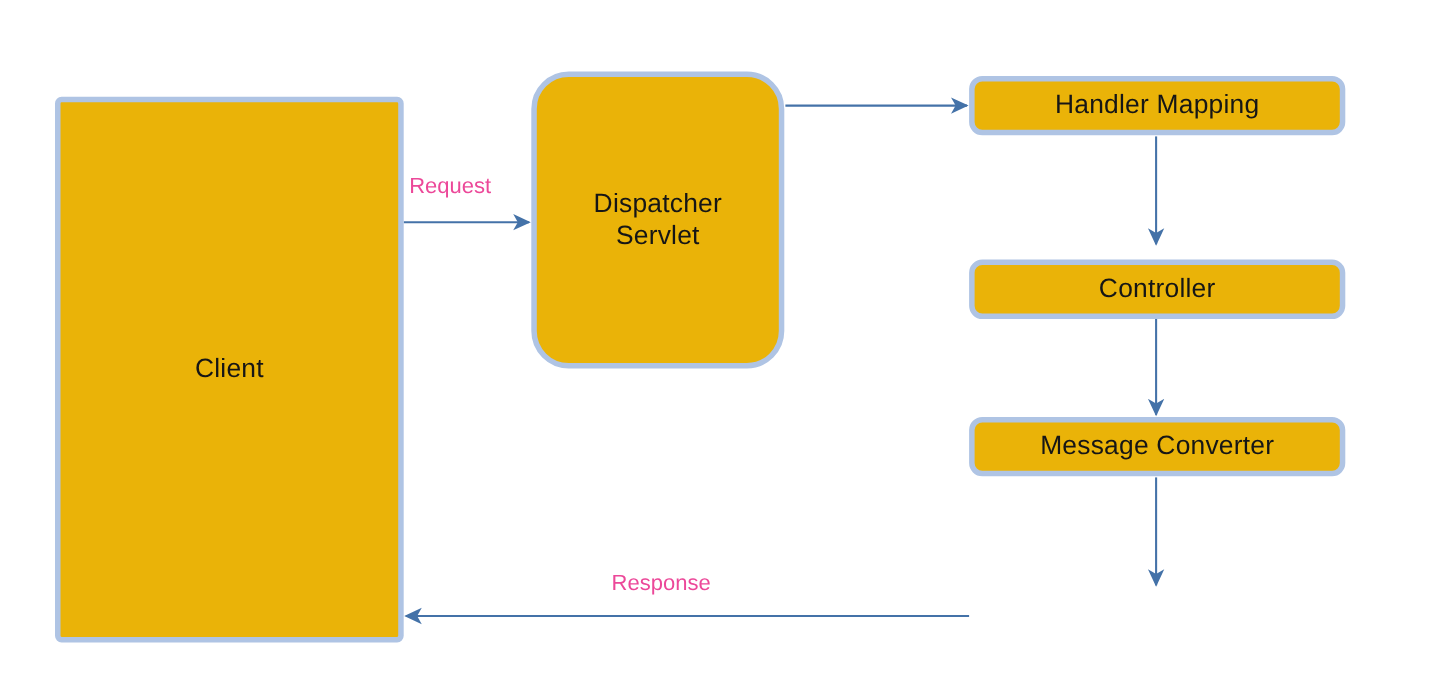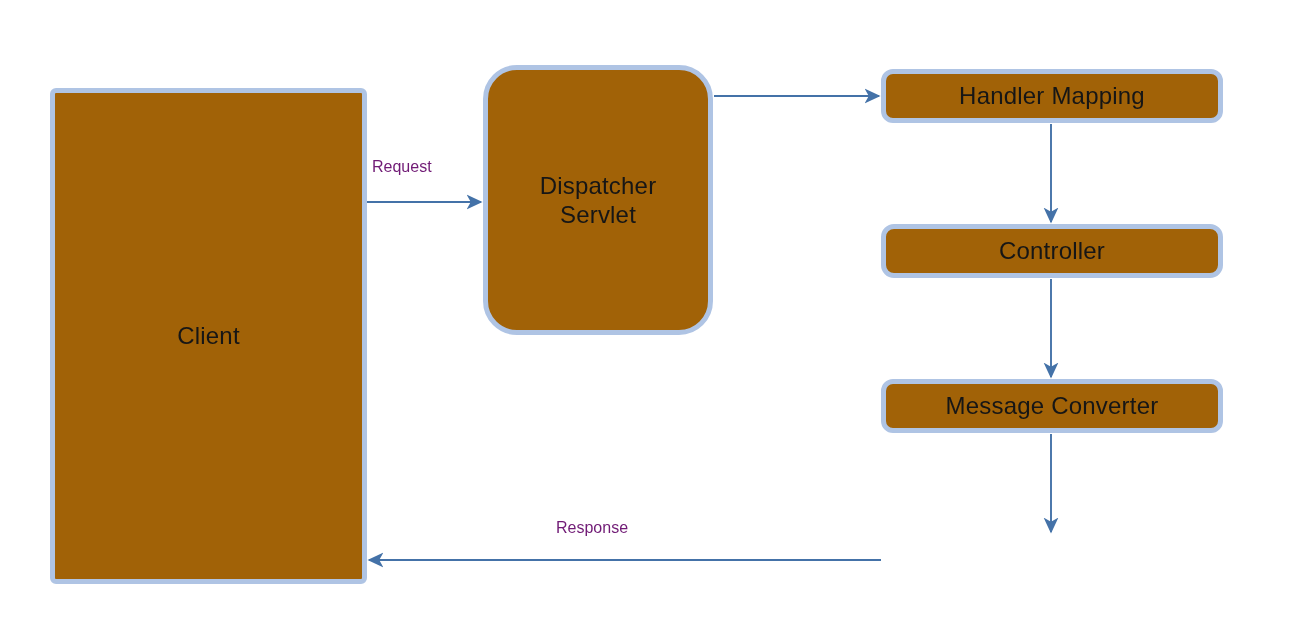--- a/index.html
+++ b/index.html
@@ -13,21 +13,21 @@
     height: 636px;
     background: #ffffff;
     font-family: "Liberation Sans", sans-serif;
     overflow: hidden;
   }
 
   
   .node {
     position: absolute;
     box-sizing: border-box;
-    background: #a16207;
+    background: #eab308;
     border: 5px solid #AFC4E4;
     display: flex;
     align-items: center;
     justify-content: center;
     text-align: center;
   }
   .node-label {
     color: #161616;
     font-weight: 300;
     letter-spacing: 0.2px;
@@ -55,39 +55,39 @@
 
   .node-wide {
     left: 881px;
     width: 342px;
     height: 54px;
     border-radius: 12px;
   }
   .node-wide .node-label { font-size: 24px; }
 
   .node-handler { top: 69px; }
-  .node-controller { top: 224px; border-radius: 13px; }
+  .node-controller { top: 236px; }
   .node-converter { top: 379px; }
   .node-httpresp { top: 534px; }
 
   
   #edges {
     position: absolute;
     left: 0;
     top: 0;
     width: 1313px;
     height: 636px;
     pointer-events: none;
   }
 
   
   .edge-label {
     position: absolute;
-    color: #701a75;
-    font-size: 16px;
+    color: #ec4899;
+    font-size: 20px;
     font-weight: 300;
     white-space: nowrap;
   }
   .label-request  { left: 372px; top: 158px; }
   .label-response { left: 556px; top: 519px; }
 </style>
 </head>
 <body>
 
 <div id="canvas">

